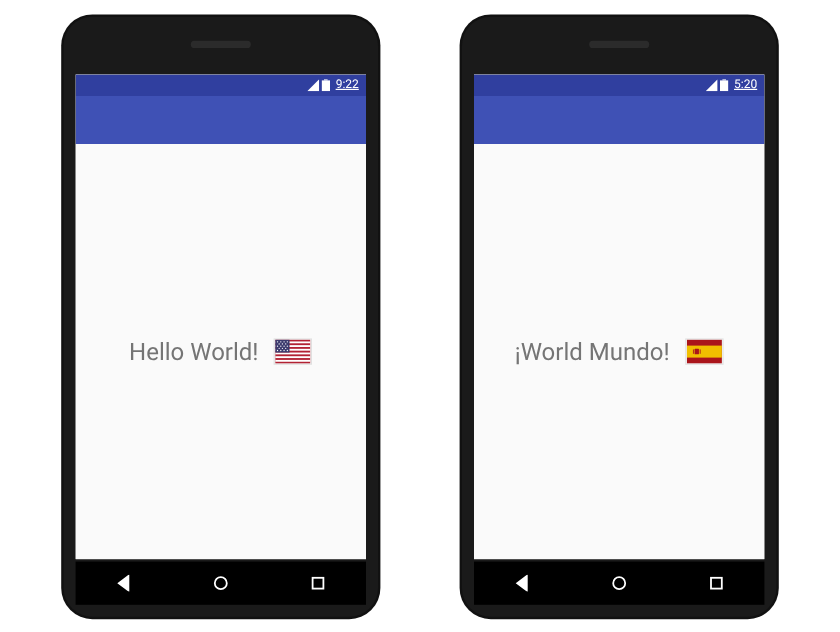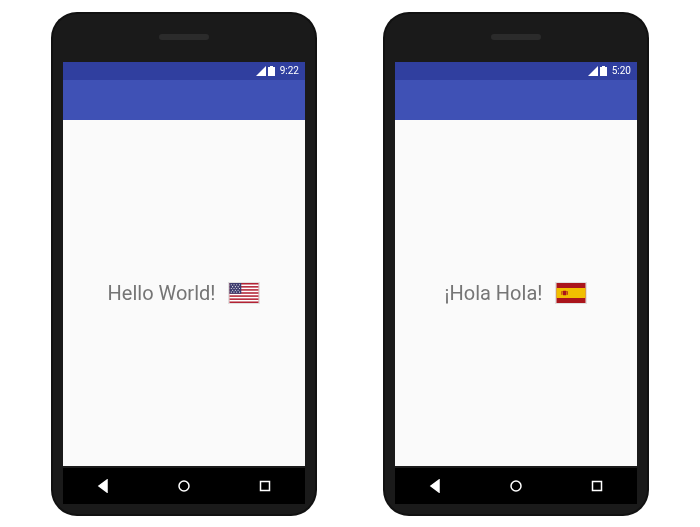--- a/index.html
+++ b/index.html
@@ -48,20 +48,21 @@
       align-items: center;
       padding: 0 6px;
       gap: 3px;
     }
     .status-icons { display: flex; align-items: center; gap: 2px; }
     .status-time {
       color: #fff;
       font-size: 10px;
       font-weight: 400;
       margin-left: 2px;
+      text-decoration: underline;
     }
     .action-bar {
       height: 40px;
       background: #3f51b5;
     }
     .content {
       height: calc(100% - 58px);
       background: #fafafa;
       display: flex;
       justify-content: center;
@@ -165,21 +166,21 @@
           </svg>
         <svg width="7" height="10" viewBox="0 0 7 10">
             <rect fill="#fff" x="0" y="1" width="7" height="9"></rect>
             <rect fill="#fff" x="2" y="0" width="3" height="1"></rect>
           </svg>
       </span>
       <span class="status-time">5:20</span>
     </div>
     <div class="action-bar"></div>
     <div class="content">
-      <span class="greeting">¡Hola Hola!</span>
+      <span class="greeting">¡World Mundo!</span>
       <svg class="flag" viewBox="0 0 32 22">
         <rect width="32" height="22" fill="#aa151b"></rect>
         <rect y="5.5" width="32" height="11" fill="#f1bf00"></rect>
         <g transform="translate(9,11)">
           <rect x="-2" y="-2.5" width="4" height="5" fill="#aa151b" rx="0.5"></rect>
           <rect x="-3.5" y="-2" width="0.8" height="4" fill="#aa151b"></rect>
           <rect x="2.7" y="-2" width="0.8" height="4" fill="#aa151b"></rect>
         </g>
       </svg>
     </div>

